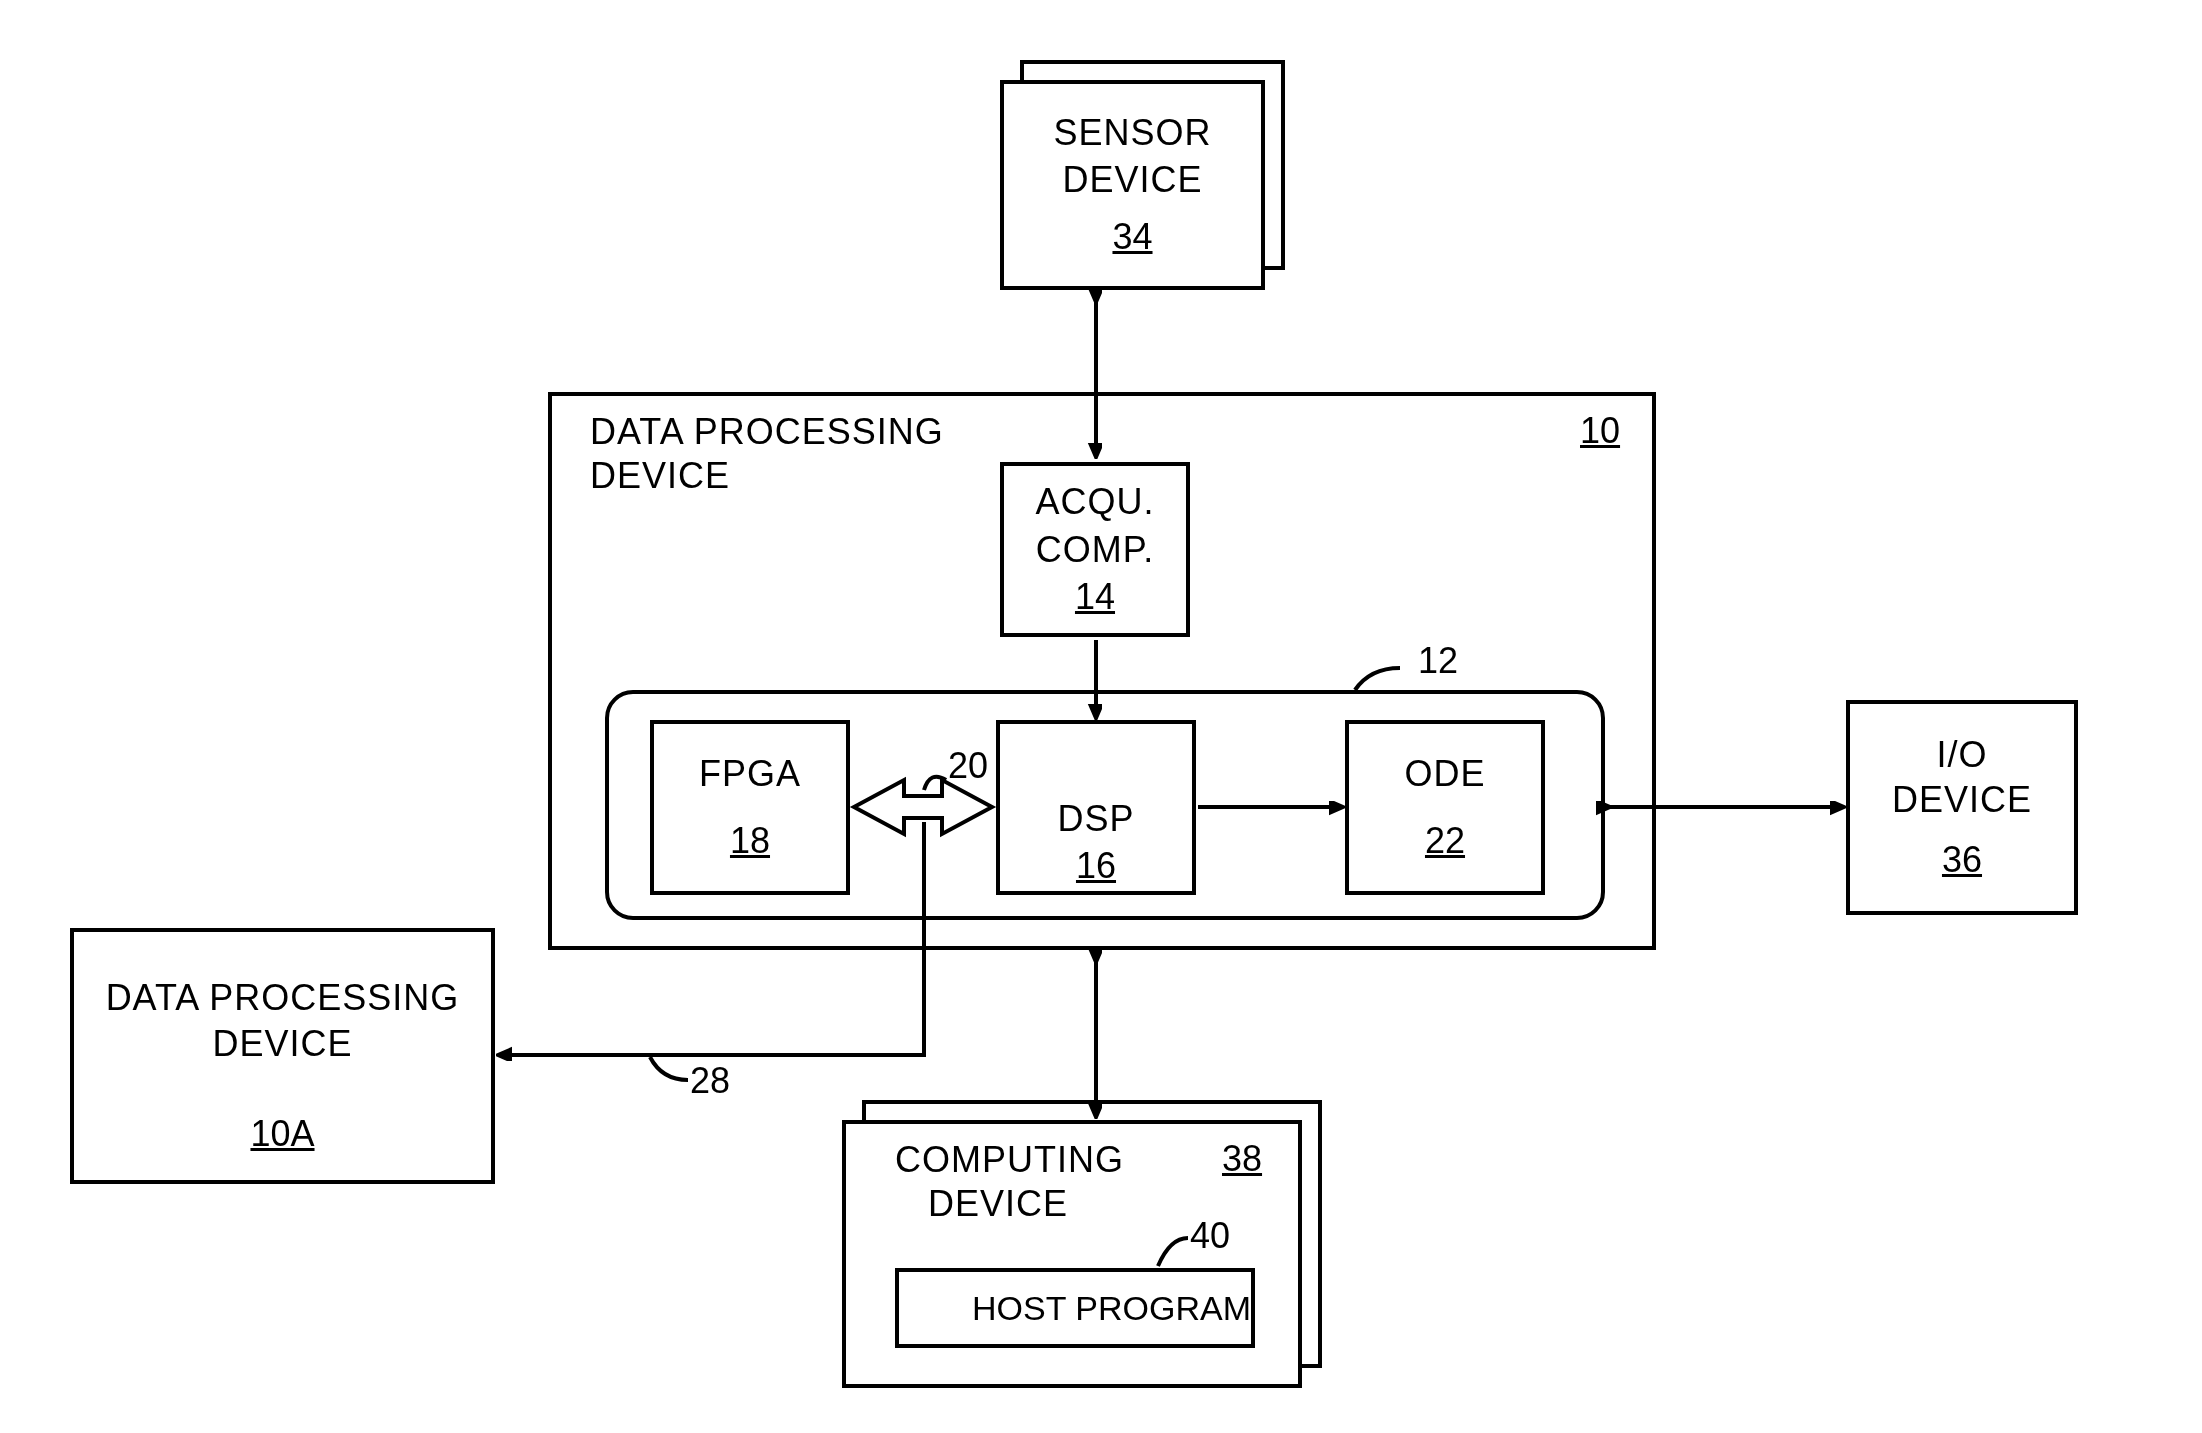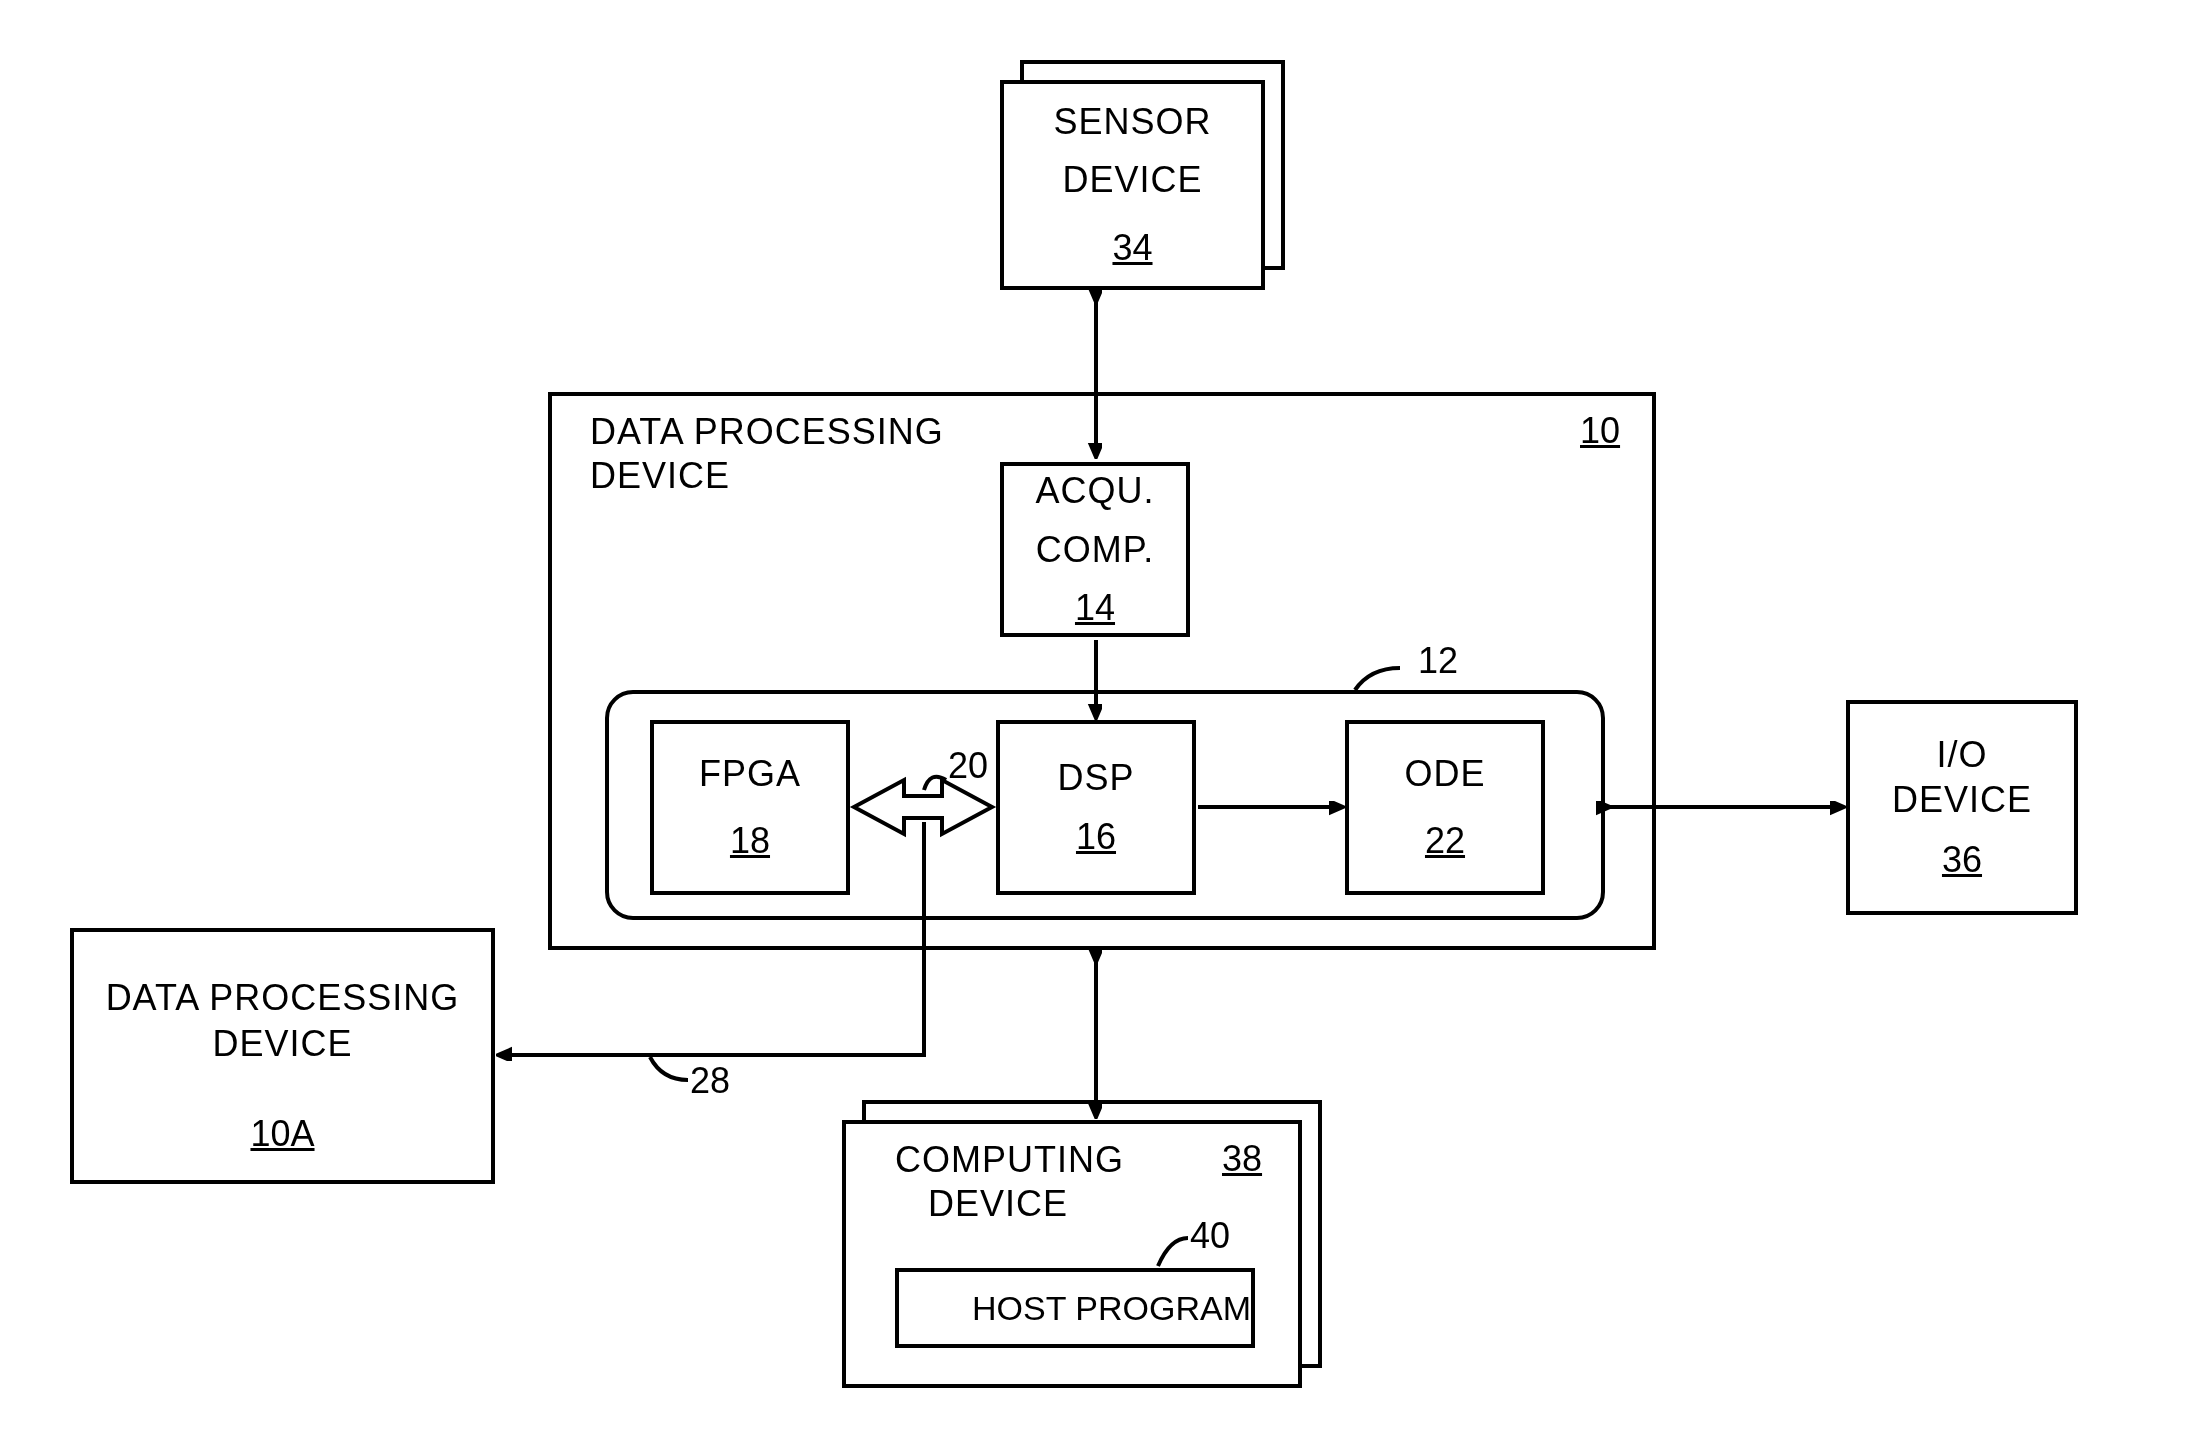--- a/index.html
+++ b/index.html
@@ -30,21 +30,21 @@
     position: absolute;
     font-size: 36px;
     text-decoration: underline;
   }
   .stack {
     display: flex;
     flex-direction: column;
     align-items: center;
     justify-content: center;
     height: 100%;
-    gap: 17px;
+    gap: 6px;
   }
   .stack .t {
     font-size: 36px;
     letter-spacing: 1px;
     line-height: 1.15;
   }
   .stack .id {
     font-size: 36px;
     text-decoration: underline;
   }
@@ -94,21 +94,21 @@
 <div class="leader" style="left:1410px; top:640px;margin-left:8px;">12</div>
 
 <div class="box" style="left:650px; top:720px; width:200px; height:175px;">
   <div class="stack" style="gap:25px;">
     <div class="t">FPGA</div>
     <div class="id">18</div>
   </div>
 </div>
 
 <div class="box" style="left:996px; top:720px; width:200px; height:175px;">
-  <div class="stack" style="">
+  <div class="stack" style="margin-top:35px;">
     <div class="t">DSP</div>
     <div class="id">16</div>
   </div>
 </div>
 
 <div class="box" style="left:1345px; top:720px; width:200px; height:175px;">
   <div class="stack" style="gap:25px;border-radius:23px;">
     <div class="t">ODE</div>
     <div class="id">22</div>
   </div>

